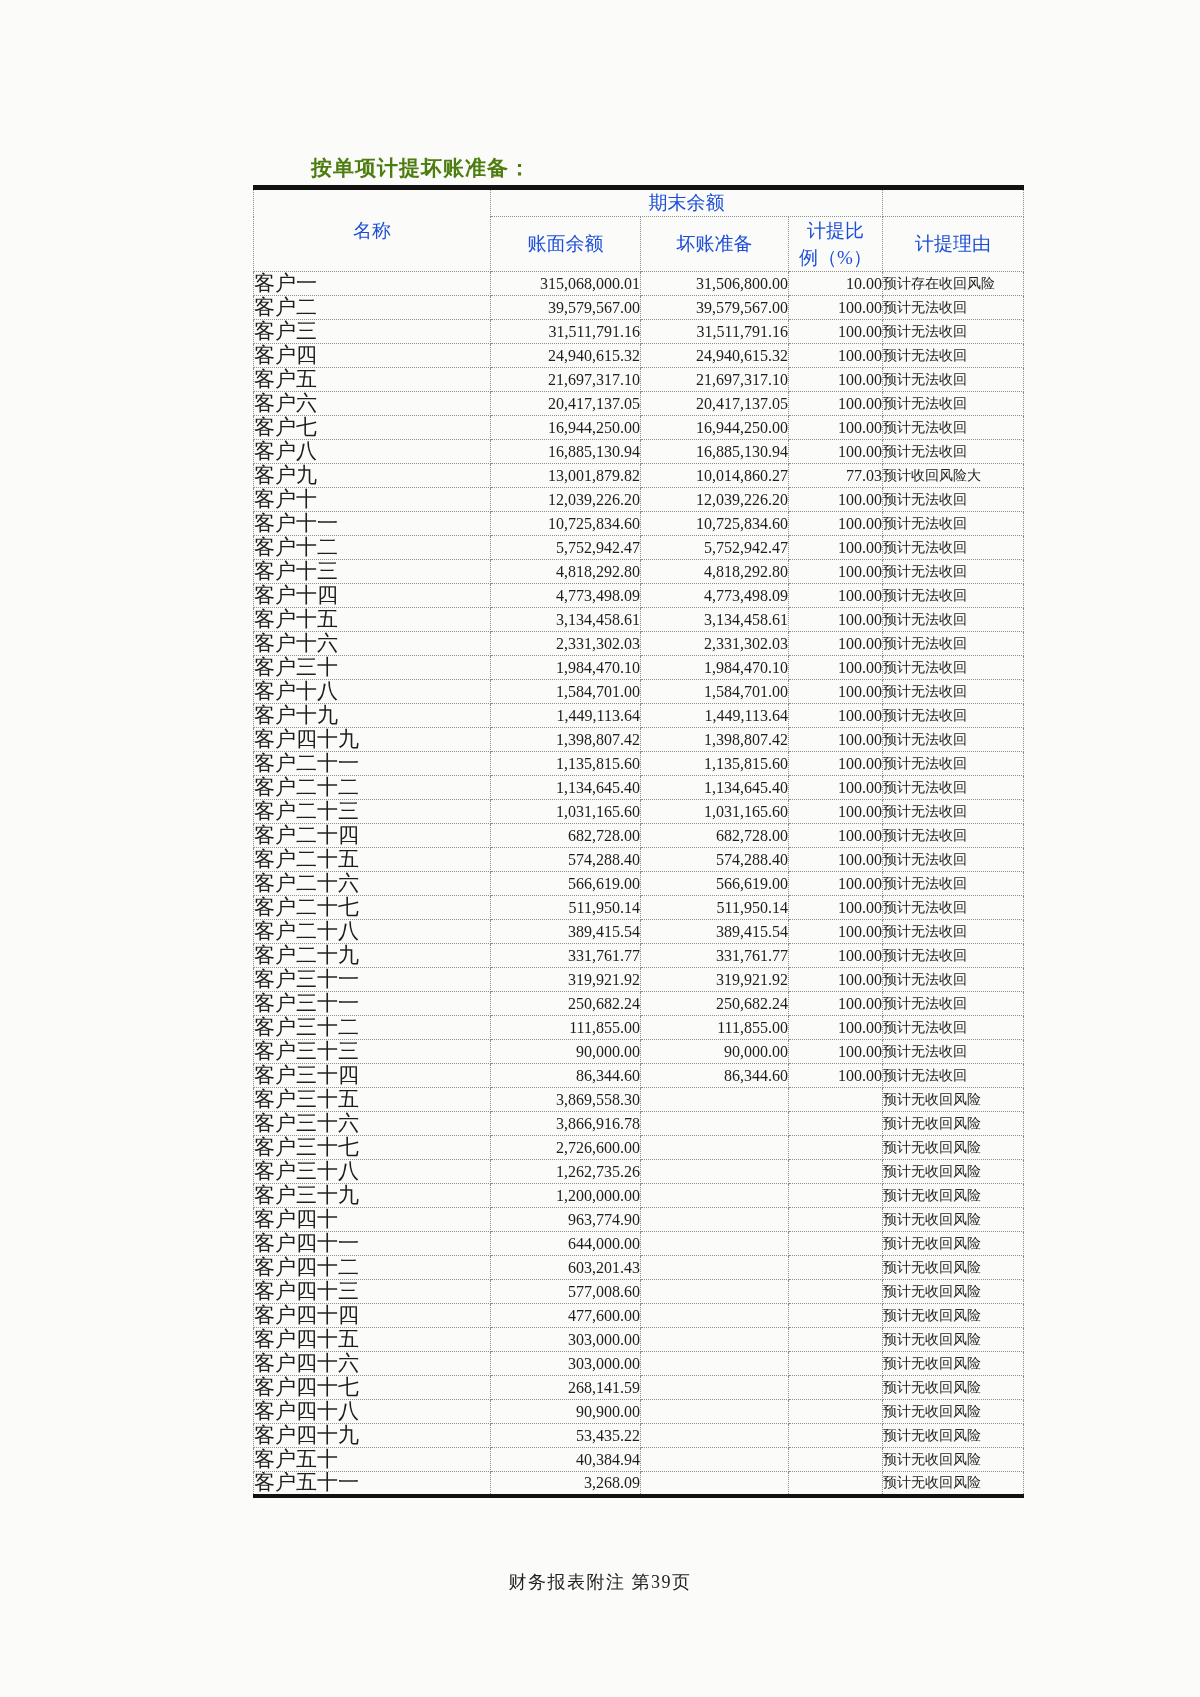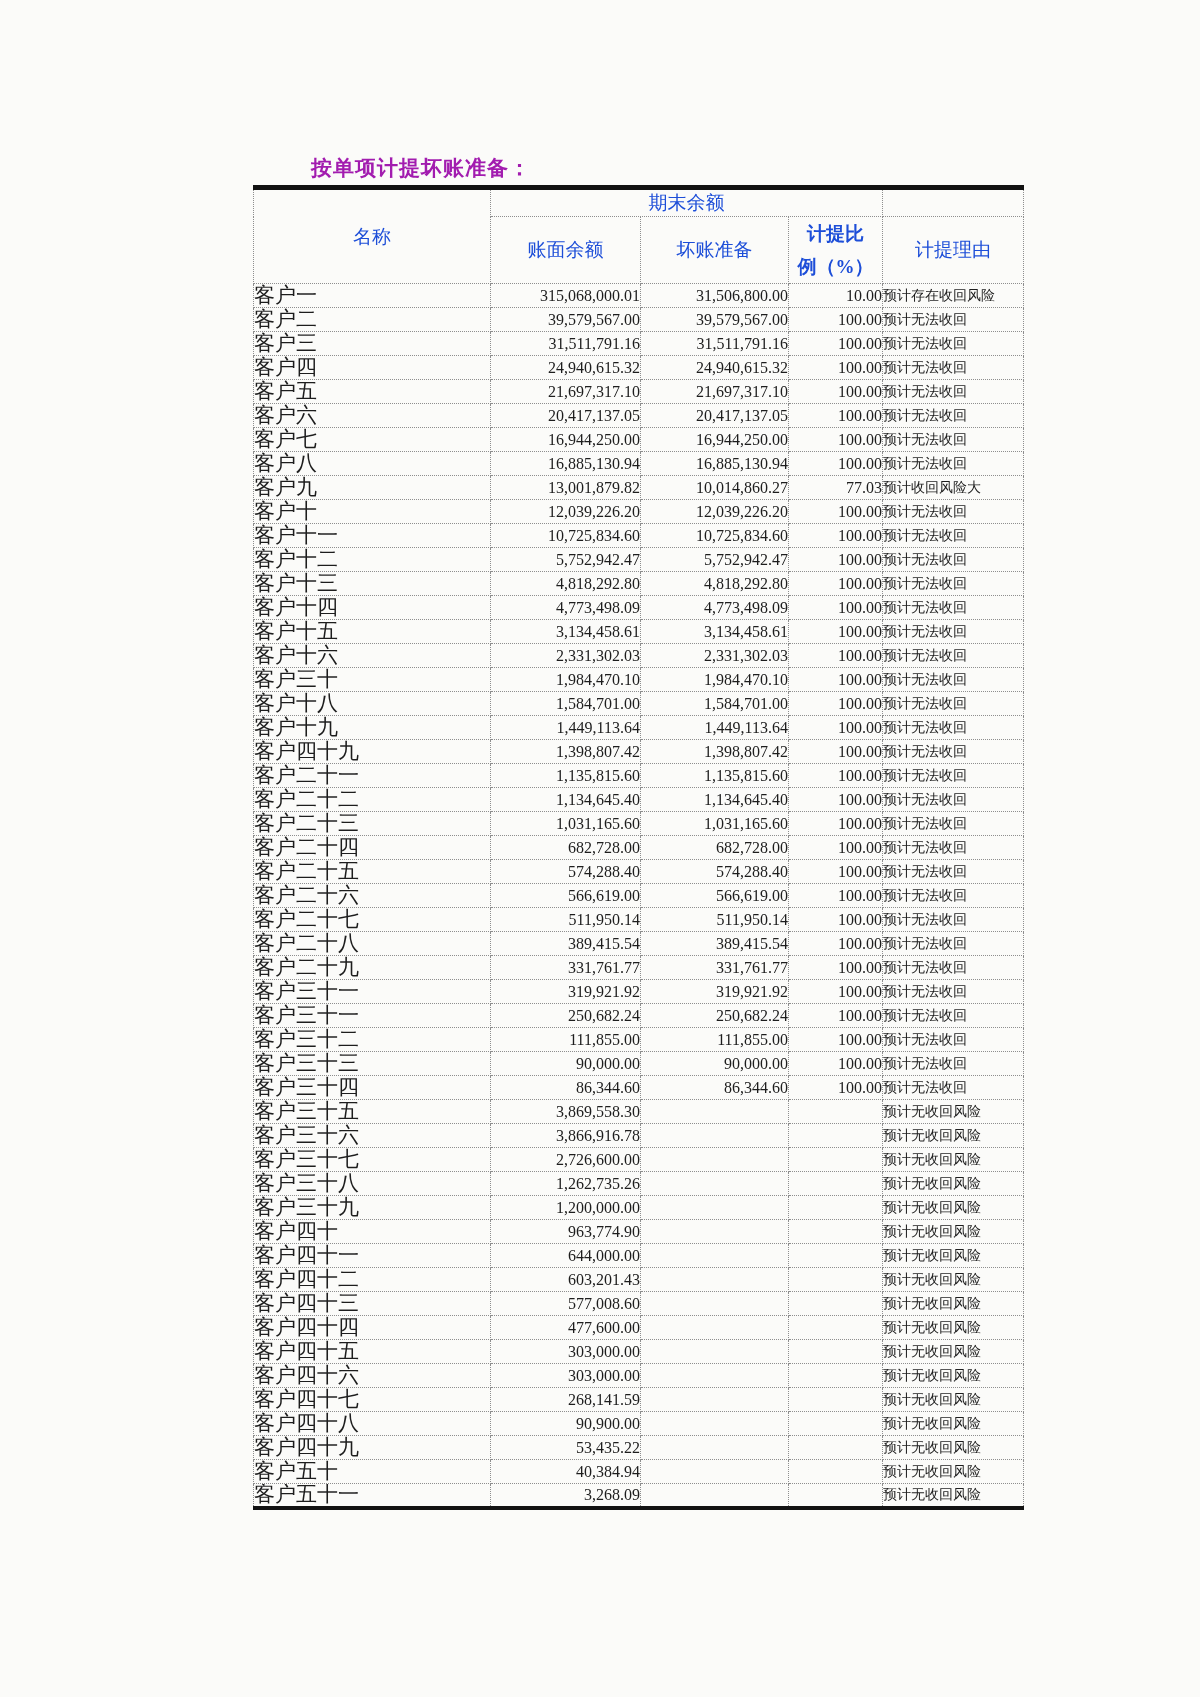--- a/index.html
+++ b/index.html
@@ -7,40 +7,40 @@
     width:1200px;height:1697px;
     background:#fbfbf9;
     font-family:"Liberation Serif","DejaVu Serif",serif;
     color:#1d1d1d;
     position:relative;
   }
   .page{position:absolute;inset:0;}
   .doc-title{
     position:absolute;left:311px;top:154px;
     font-size:21px;font-weight:600;letter-spacing:1px;
-    color:#a21caf;
+    color:#4d7c0f;
   }
   .fin-table{
     position:absolute;left:253px;top:185px;width:770px;
     border-collapse:collapse;table-layout:fixed;
     border-top:5px solid #121212;
     border-bottom:4px solid #121212;
   }
   .fin-table th,.fin-table td{
     border:1px dotted #8e8e8e;
     padding:0;
     overflow:hidden;
   }
   thead th{
     font-weight:normal;text-align:center;
     font-size:19px;color:#1d4ed8;
   }
   .hrow-a{height:26px;}
   .hrow-b{height:50px;}
-  .pre{white-space:pre-line;line-height:33px;font-weight:bold;}
+  .pre{white-space:pre-line;line-height:27px;}
   tbody tr{height:24px;}
   .td-name{font-size:21px;text-align:left;padding-left:10px;line-height:21px;}
   .td-num{font-size:16px;text-align:right;padding-right:12px;line-height:21px;}
   .td-prov{padding-right:18px;}
   .td-ratio{padding-right:13px;}
   .td-reason{font-size:14px;text-align:left;padding-left:9px;line-height:21px;}
   .doc-footer{
     position:absolute;left:0;right:0;top:1570px;
     text-align:center;font-size:18px;letter-spacing:1.5px;
     color:#222;
@@ -429,14 +429,15 @@
         <tr>
     <td class="td-name">客户五十一</td>
     <td class="td-num">3,268.09</td>
     <td class="td-num td-prov"></td>
     <td class="td-num td-ratio"></td>
     <td class="td-reason">预计无收回风险</td>
   </tr>
       </tbody>
   </table>
 
+  <div class="doc-footer">财务报表附注  第39页</div>
 
 </div>
 
 </body></html>

